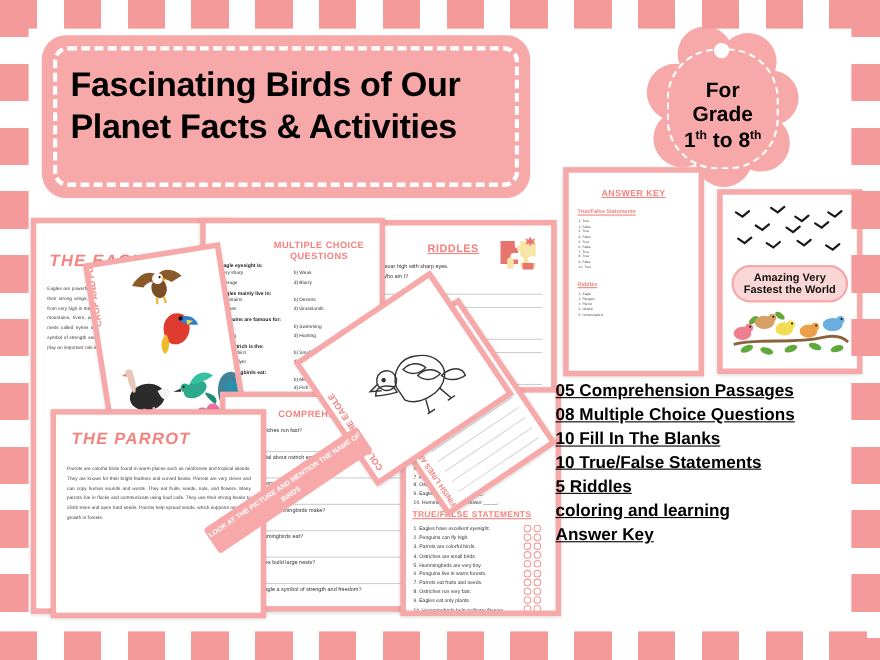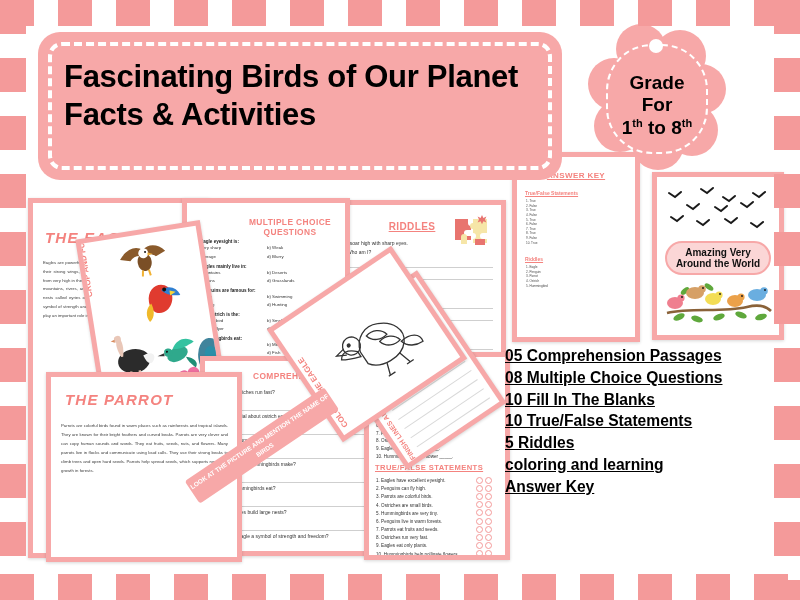--- a/index.html
+++ b/index.html
@@ -20,21 +20,21 @@
   .border-left, .border-right { top: 0; width: 26px; height: 600px;
     background: repeating-linear-gradient(to bottom,
       var(--pink) 0 34px, transparent 34px 58px); }
   .border-left { left: 0; }
   .border-right { right: 0; }
 
   :root { --pink: #F49A9A; --pink-soft: #F7A8A8; --pink-pale: #FBD6D6; }
 
   
   #title-plate {
-    position: absolute; left: 38px; top: 32px; width: 524px; height: 148px;
+    position: absolute; left: 38px; top: 32px; width: 444px; height: 148px;
     background: var(--pink-soft); border-radius: 22px; z-index: 40;
   }
   #title-plate .dash-ring {
     position: absolute; left: 10px; top: 10px; right: 10px; bottom: 10px;
     border: 4px dashed #ffffff; border-radius: 14px;
   }
   #title-text {
     position: absolute; left: 26px; right: 18px; top: 26px;
     font-weight: bold; font-size: 31px; line-height: 1.22;
     color: #000; letter-spacing: -0.3px;
@@ -485,22 +485,22 @@
       <span style="left:0px;top:34px;width:52px;height:52px;"></span>
       <span style="left:88px;top:40px;width:50px;height:50px;"></span>
       <span style="left:6px;top:76px;width:52px;height:52px;"></span>
       <span style="left:44px;top:94px;width:52px;height:52px;"></span>
       <span style="left:78px;top:80px;width:52px;height:52px;"></span>
     </div>
     <div class="core"></div>
     <div class="dash-in"></div>
     <div class="hole"></div>
     <div id="grade-text">
+      <div>For</div>
       <div>Grade</div>
-      <div>For</div>
       <div>
         <span>1</span><sup>th</sup><span> to </span><span>8</span><sup>th</sup>
       </div>
     </div>
   </div>
 
   <div id="birds-card" class="sheet">
     <div class="paper">
       <svg style="position:absolute;left:4px;top:4px;" width="114" height="58" viewBox="0 0 114 58">
         <g stroke="#1a1a1a" stroke-width="2" fill="none" stroke-linecap="round">
@@ -513,21 +513,21 @@
           <path d="M80 22 l6 4 l6-5"></path>
           <path d="M10 36 l6 4 l6-5"></path>
             <path d="M36 40 l6 4 l6-5"></path>
           <path d="M64 38 l6 4 l6-5"></path>
             <path d="M90 42 l6 4 l6-5"></path>
         </g>
       </svg>
       <div id="bird-banner">
         <span>
           <span>Amazing Very</span><br>
-          <span>Around the World</span>
+          <span>Fastest the World</span>
         </span>
       </div>
       <svg style="position:absolute;left:6px;bottom:8px;" width="112" height="54" viewBox="0 0 112 54">
         <path d="M4 40 C28 34 58 40 84 34 C96 31 104 34 108 38" stroke="#8a6239" stroke-width="2.6" fill="none"></path>
         <g fill="#5fa83c">
           <ellipse cx="16" cy="44" rx="6" ry="3" transform="rotate(-24 16 44)"></ellipse>
           <ellipse cx="34" cy="46" rx="6" ry="3" transform="rotate(18 34 46)"></ellipse>
           <ellipse cx="56" cy="44" rx="6" ry="3" transform="rotate(-20 56 44)"></ellipse>
           <ellipse cx="78" cy="42" rx="6" ry="3" transform="rotate(20 78 42)"></ellipse>
           <ellipse cx="98" cy="44" rx="6" ry="3" transform="rotate(-16 98 44)"></ellipse>

